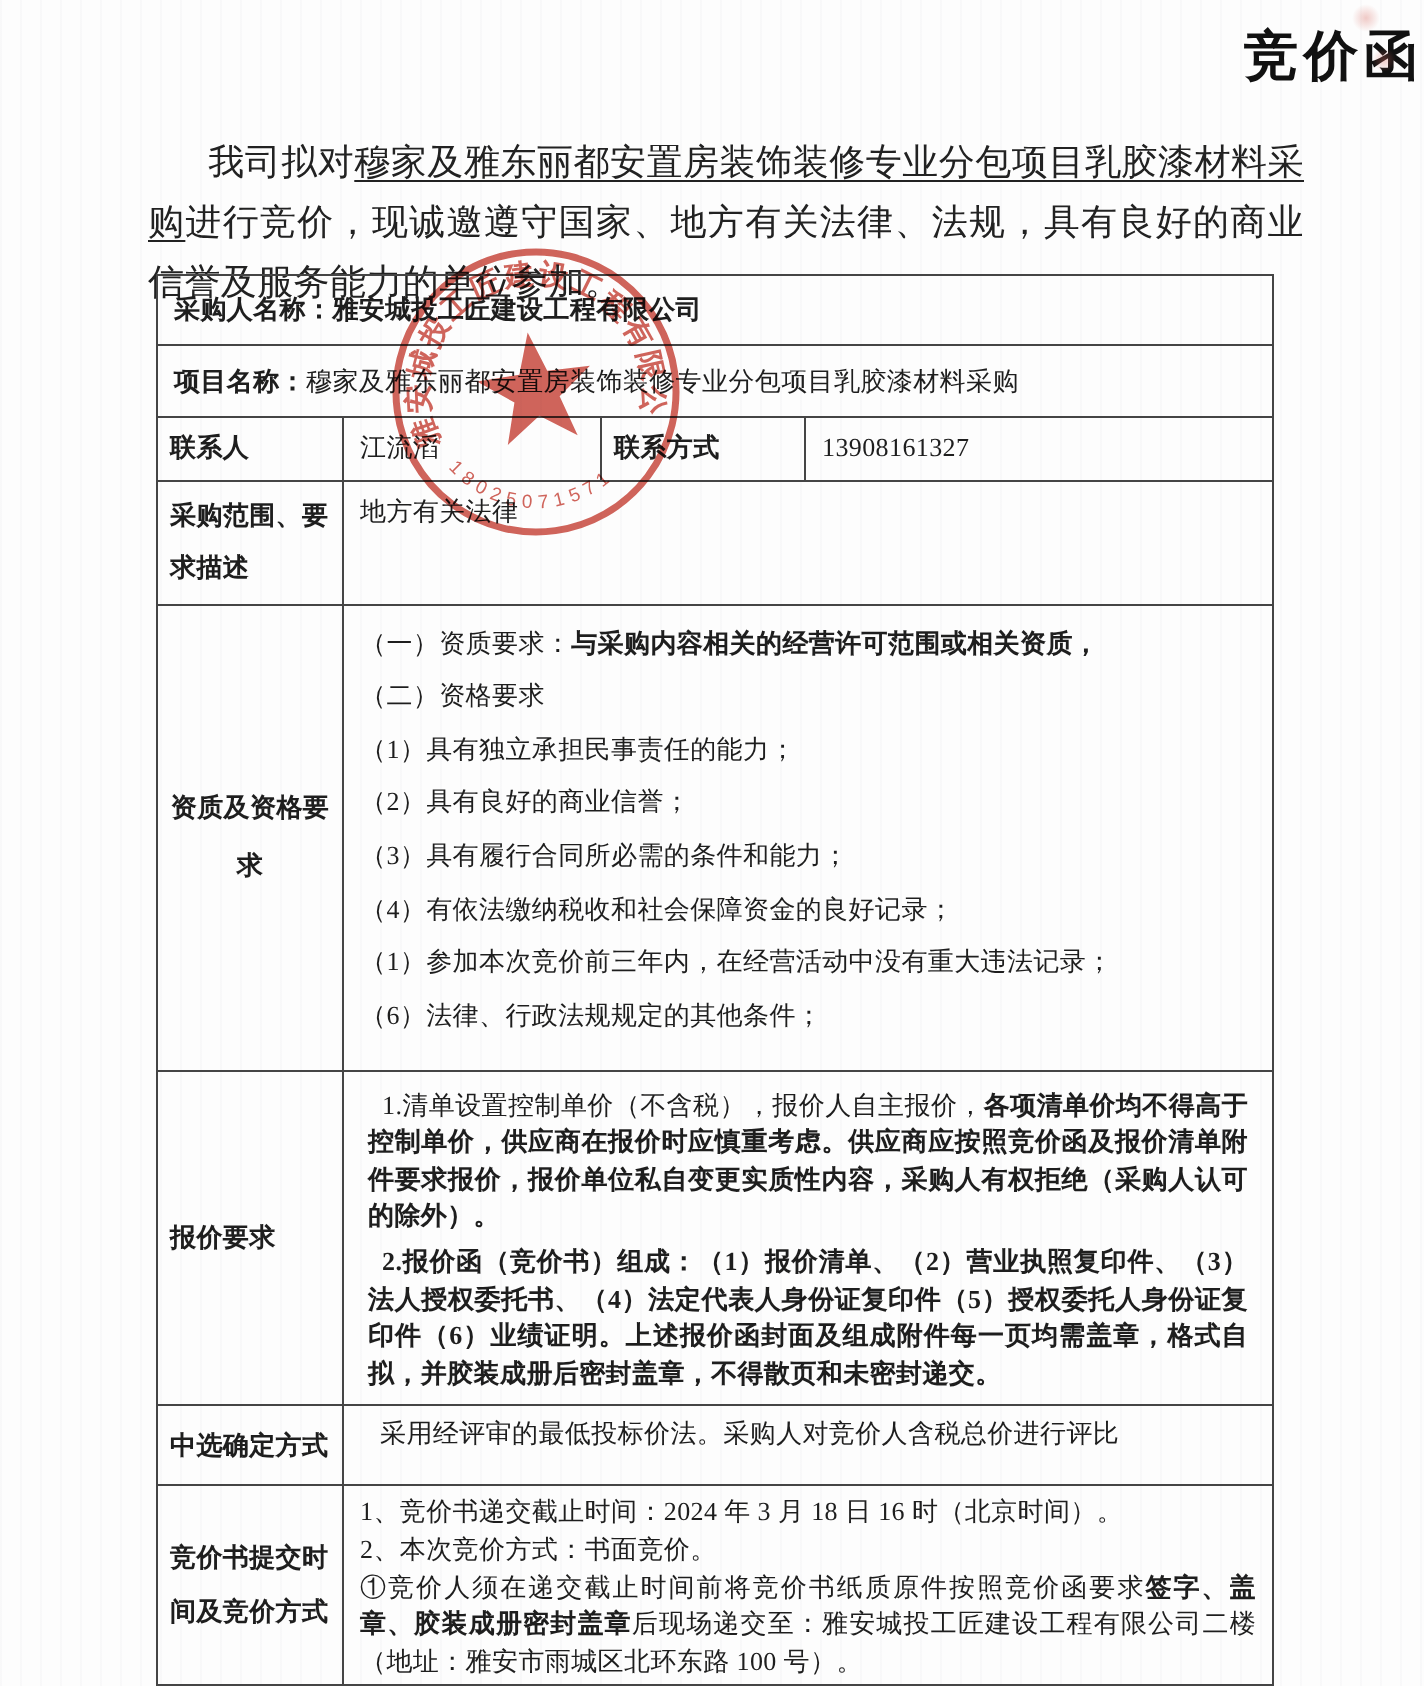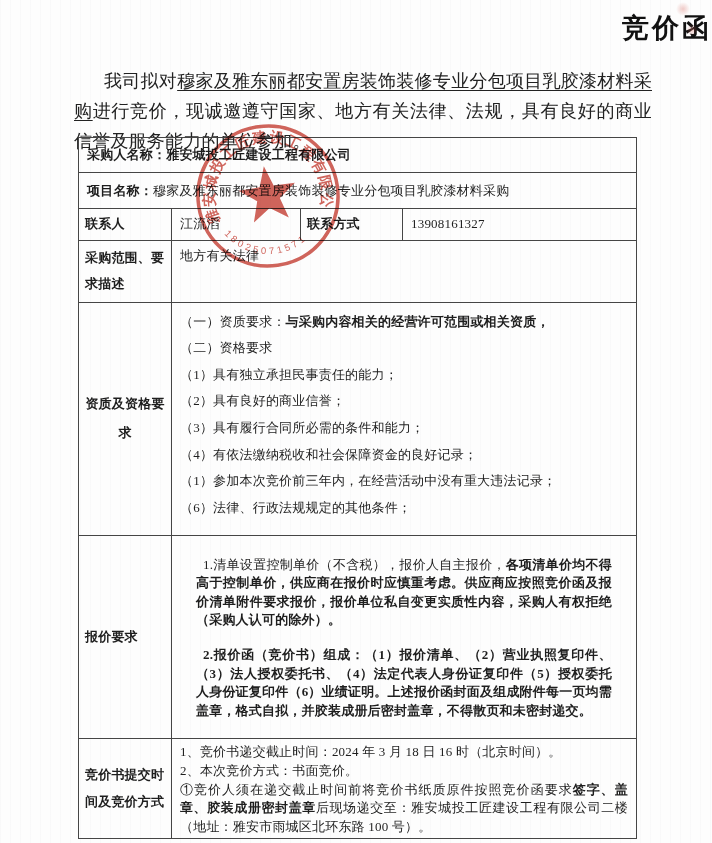--- a/index.html
+++ b/index.html
@@ -44,21 +44,21 @@
   .bid-table td.label{
     font-weight:bold;
     line-height:2.05;
     padding:2px 6px;
   }
   .bid-table td.label.centered{text-align:center;line-height:2.2;margin-left:42px;}
   .bid-table td.label.tight{line-height:1.6;}
   .bid-table td.content{vertical-align:top;}
   td.c-top{padding-top:6px;}
   .dline{line-height:26.6px;white-space:nowrap;}
-  .qp{margin:16px;line-height:18.6px;text-indent:7px;text-align:justify;}
+  .qp{margin:4px;line-height:18.6px;text-indent:7px;text-align:justify;}
   .sline{line-height:18.6px;text-align:justify;}
   .bold{font-weight:bold;}
   b{font-weight:bold;}
   
   .seal{
     position:absolute;left:183px;top:111px;width:170px;height:170px;
     transform:rotate(-8deg);
     opacity:0.78;
     mix-blend-mode:multiply;
     pointer-events:none;
@@ -118,20 +118,24 @@
         <div class="dline">（6）法律、行政法规规定的其他条件；</div>
       </td>
     </tr>
     <tr style="height:130px">
       <td class="label">报价要求</td>
       <td colspan="3" class="content" style="padding-top:4px">
         <p class="qp"><span>1.清单设置控制单价（不含税），报价人自主报价，</span><b>各项清单价均不得高于控制单价，供应商在报价时应慎重考虑。供应商应按照竞价函及报价清单附件要求报价，报价单位私自变更实质性内容，采购人有权拒绝（采购人认可的除外）。</b></p>
         <p class="qp"><b>2.报价函（竞价书）组成：（1）报价清单、（2）营业执照复印件、（3）法人授权委托书、（4）法定代表人身份证复印件（5）授权委托人身份证复印件（6）业绩证明。上述报价函封面及组成附件每一页均需盖章，格式自拟，并胶装成册后密封盖章，不得散页和未密封递交。</b></p>
       </td>
     </tr>
+    <tr style="height:40px">
+      <td class="label">中选确定方式</td>
+      <td colspan="3" class="content" style="padding-top:5px;text-indent:10px">采用经评审的最低投标价法。采购人对竞价人含税总价进行评比</td>
+    </tr>
     <tr style="height:93px">
       <td class="label">竞价书提交时间及竞价方式</td>
       <td colspan="3" class="content" style="padding-top:4px">
         <div class="sline">1、竞价书递交截止时间：2024 年 3 月 18 日 16 时（北京时间）。</div>
         <div class="sline">2、本次竞价方式：书面竞价。</div>
         <div class="sline"><span>①竞价人须在递交截止时间前将竞价书纸质原件按照竞价函要求</span><b>签字、盖章、胶装成册密封盖章</b><span>后现场递交至：雅安城投工匠建设工程有限公司二楼（地址：雅安市雨城区北环东路 100 号）。</span></div>
       </td>
     </tr>
   </tbody>
     </table>

